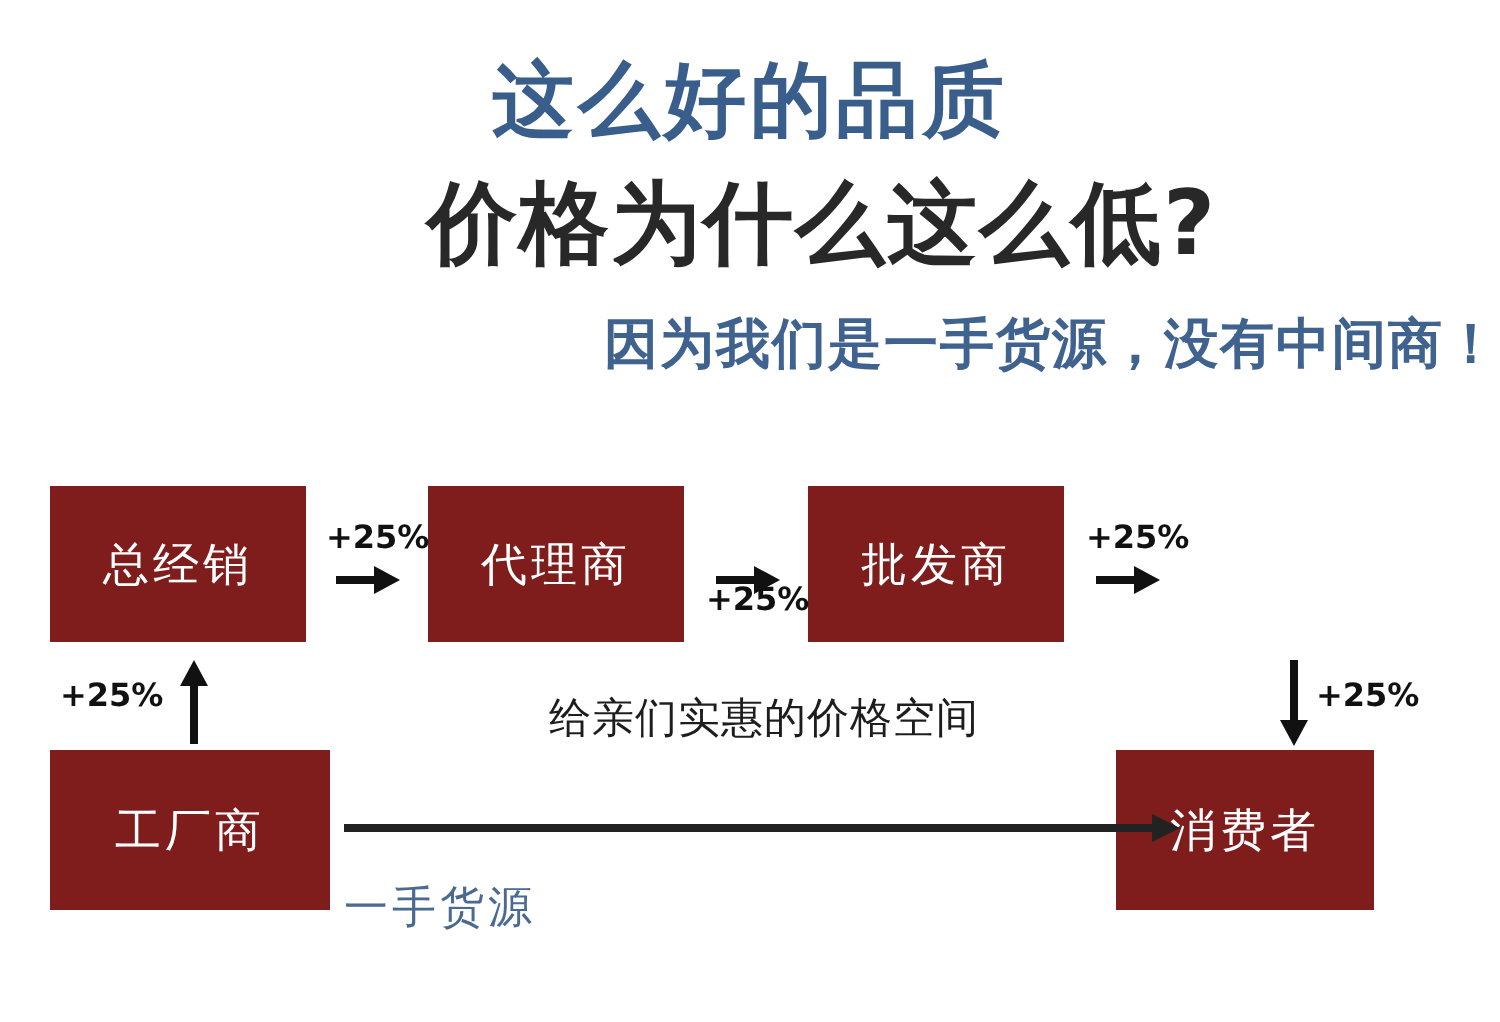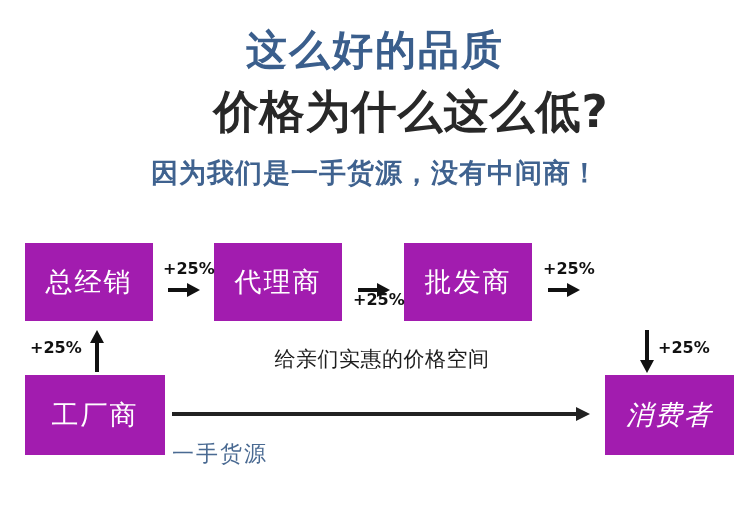--- a/index.html
+++ b/index.html
@@ -41,49 +41,49 @@
     font-weight: 700;
     letter-spacing: 1px;
     color: #282828;
     white-space: nowrap;
     padding-left: 36px;
   }
   .subheadline {
     position: absolute;
     left: 0; top: 156px;
     width: 750px;
-    text-align: center;
+    text-align: right;
     font-size: 27px;
     line-height: 34px;
     font-weight: 700;
     letter-spacing: 1px;
     color: #3f628f;
     white-space: nowrap;
   }
 
   
   .node {
     position: absolute;
-    background: #a21caf;
+    background: #7f1d1d;
     color: #ffffff;
     display: flex;
     align-items: center;
     justify-content: center;
-    font-size: 27px;
+    font-size: 23px;
     font-weight: 400;
     letter-spacing: 2px;
     white-space: nowrap;
   }
 
   .node-zjx { left: 25px;  top: 243px; width: 128px; height: 78px; }
   .node-dls { left: 214px; top: 243px; width: 128px; height: 78px; }
   .node-pfs { left: 404px; top: 243px; width: 128px; height: 78px; text-align: center; }
   .node-zmd { left: 594px; top: 243px; width: 129px; height: 78px; }
   .node-gcs { left: 25px;  top: 375px; width: 140px; height: 80px; }
-  .node-xfz { left: 605px; top: 375px; width: 129px; height: 80px; font-style: italic; }
+  .node-xfz { left: 558px; top: 375px; width: 129px; height: 80px; }
 
   
   .h-arrow {
     position: absolute;
     height: 0;
   }
   .h-arrow .shaft {
     position: absolute;
     left: 0; top: 0;
     height: 4px;

